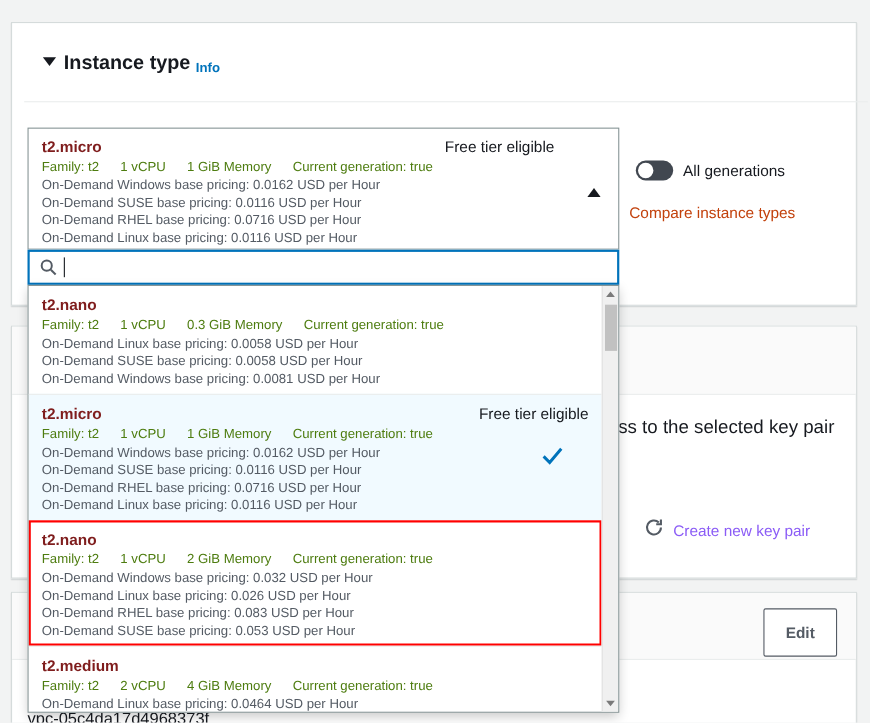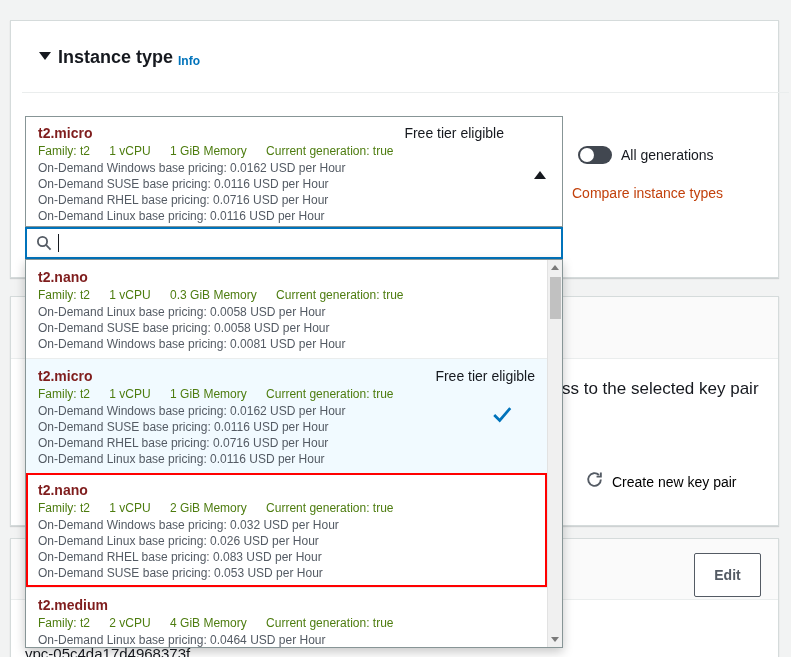--- a/index.html
+++ b/index.html
@@ -47,21 +47,21 @@
             background:#414750; cursor:pointer; }
   .toggle .knob { position:absolute; left:2px; top:2px; width:14px; height:14px;
                   border-radius:50%; background:#fff; }
   .toggle-label { position:absolute; left:621px; top:147px; font-size:14px; }
   .compare-link { position:absolute; left:572px; top:185px; font-size:14px; color:#c2410c;
                   text-decoration:none; cursor:pointer; }
 
   .kp-partial { position:absolute; left:562px; top:379px; font-size:17px; white-space:nowrap; }
   .refresh-btn { position:absolute; left:584px; top:470px; width:20px; height:20px;
                  background:none; border:none; cursor:pointer; }
-  .create-link { position:absolute; left:612px; top:474px; font-size:14px; color:#000000;
+  .create-link { position:absolute; left:612px; top:474px; font-size:14px; color:#8b5cf6;
                  text-decoration:none; cursor:pointer; }
 
   .edit-btn { position:absolute; left:694px; top:553px; width:67px; height:44px;
               background:#fff; border:1px solid #545b64; border-radius:2px;
               font-family:inherit; font-size:14px; font-weight:700; color:#545b64; cursor:pointer; }
 
   .vpc-text { position:absolute; left:25px; top:645px; font-size:15px; color:#16191f; }
 
   .dropdown { position:absolute; left:25px; top:259px; width:538px; height:389px;
               background:#fff; border:1px solid #879596;

